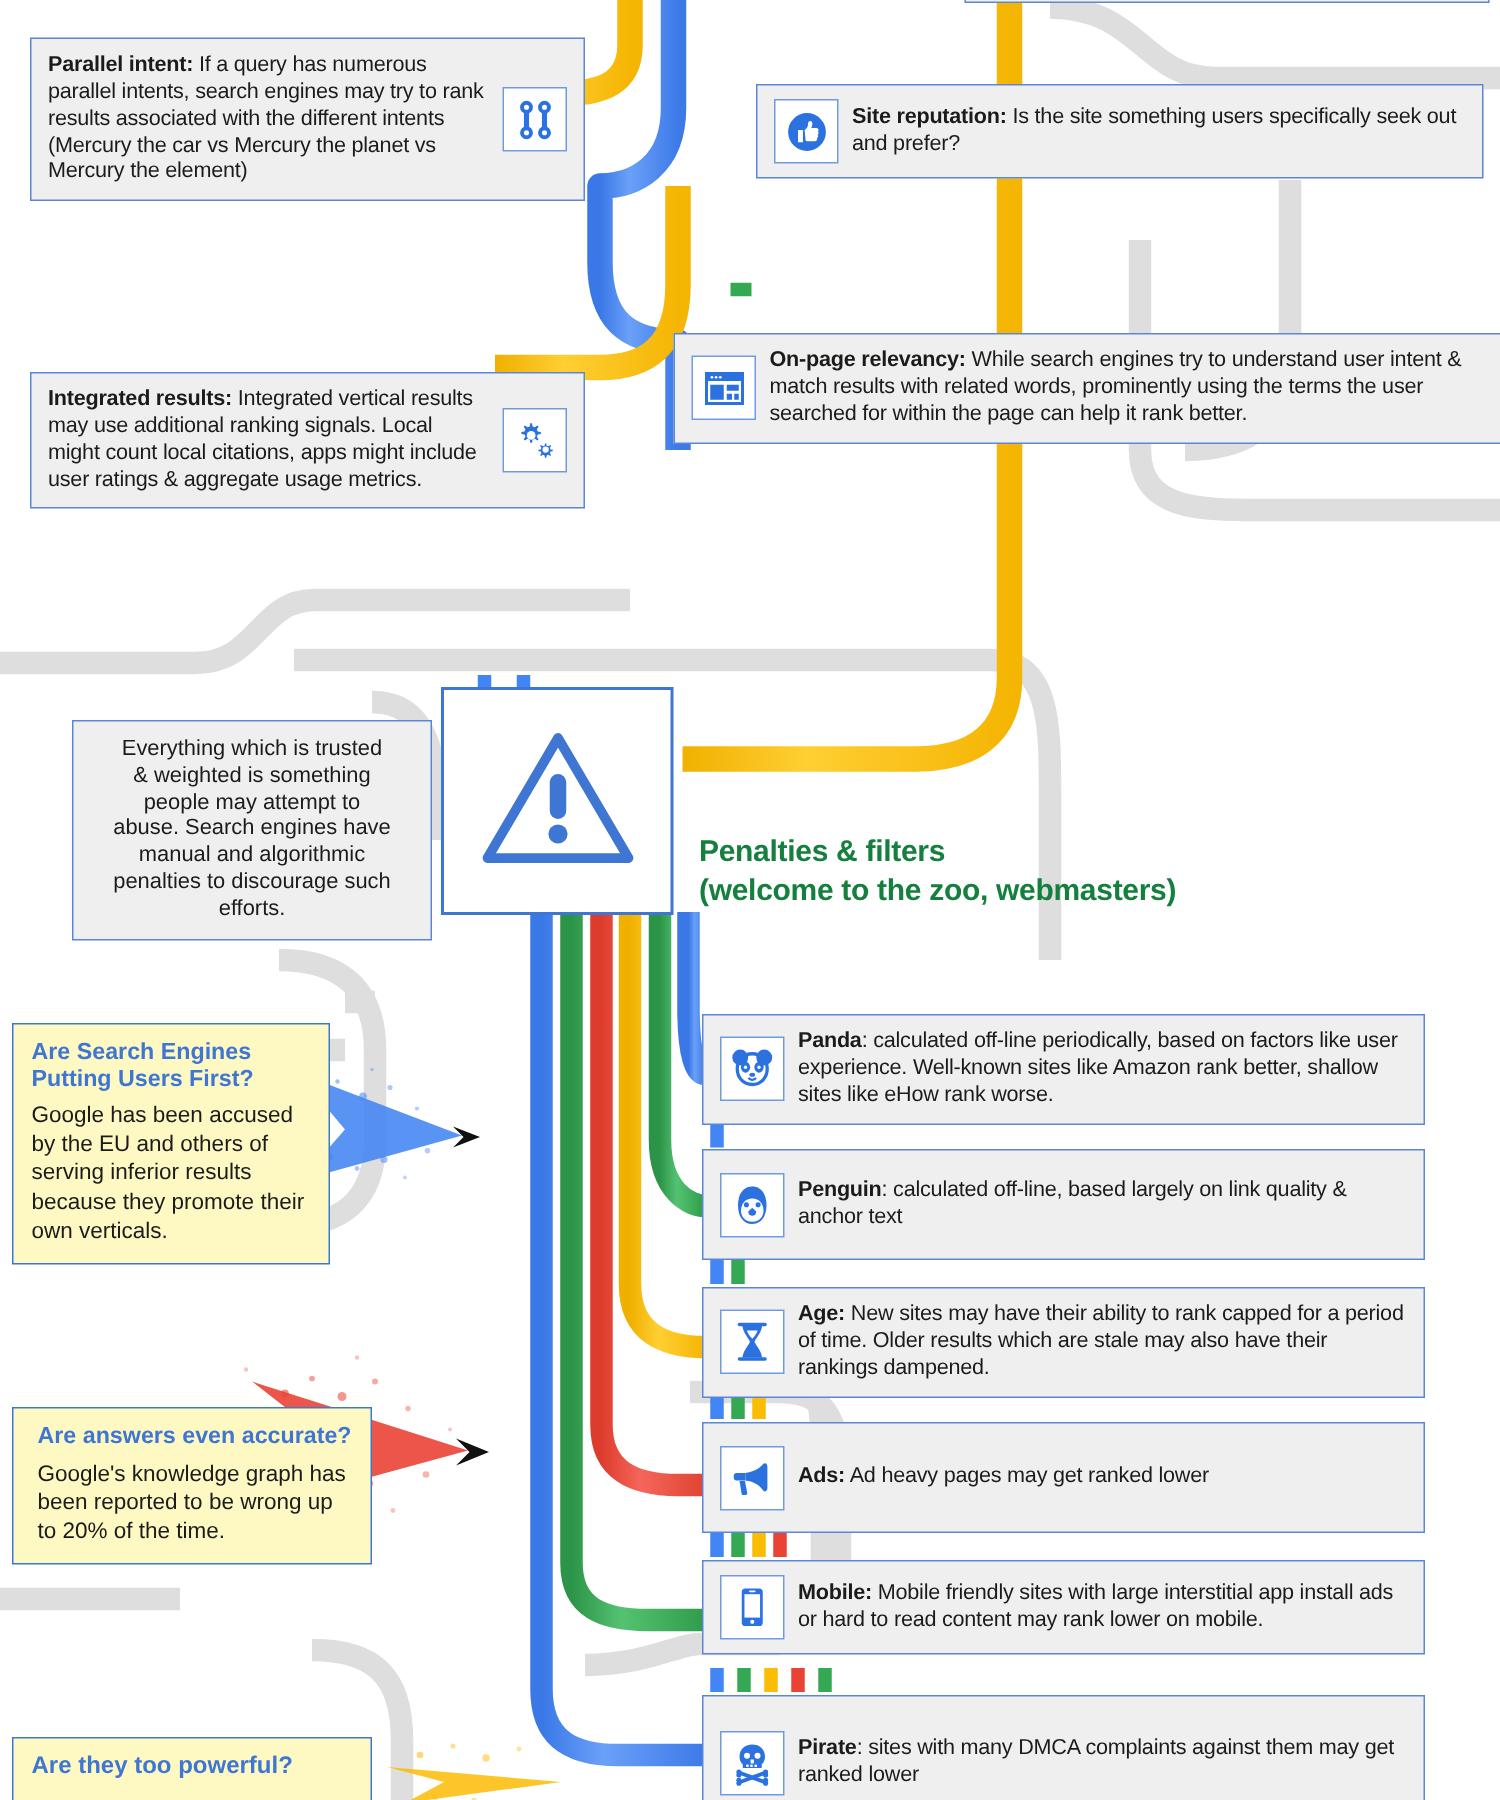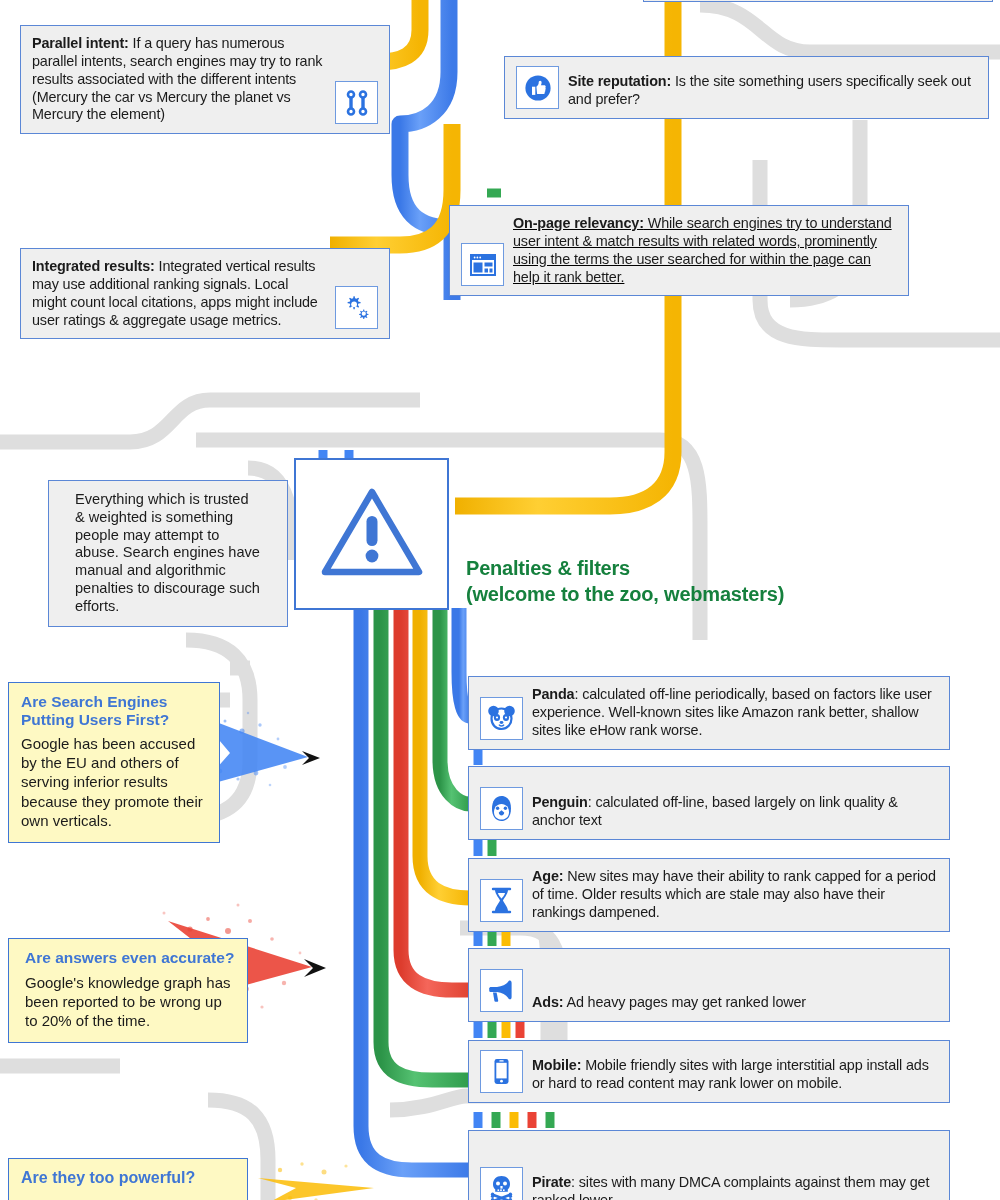--- a/index.html
+++ b/index.html
@@ -21,21 +21,21 @@
     left: 0; top: 0;
     width: 1000px; height: 1200px;
     pointer-events: none;
   }
   
   .box {
     position: absolute;
     background: #efefef;
     border: 1.6px solid #5b87d6;
     display: flex;
-    align-items: flex-end;
+    align-items: center;
     gap: 9px;
     padding: 9px 11px;
     z-index: 20;
   }
   .box .txt {
     font-size: 14.4px;
     line-height: 1.24;
     color: #1b1b1b;
     letter-spacing: -0.15px;
     flex: 1;
@@ -73,21 +73,21 @@
     color: #1b1b1b;
   }
   .callout.title-only h3 { margin: 0; font-size: 16px; }
 
   
   .centerbox {
     position: absolute;
     background: #efefef;
     border: 1.6px solid #5b87d6;
     padding: 10px 26px;
-    text-align: left;
+    text-align: center;
     z-index: 21;
   }
   .centerbox p {
     margin: 0;
     font-size: 14.6px;
     line-height: 1.22;
     color: #1b1b1b;
   }
 
   
@@ -297,21 +297,21 @@
         <circle cx="15" cy="15" r="12.6" fill="#2b72e0"></circle>
         <path d="M9 13.7h3.3v8.2H9z" fill="#fff"></path>
         <path d="M13.4 13.7c1.6-1 2.3-2.6 2.3-4.1 0-1.2.6-1.9 1.5-1.9.8 0 1.4.7 1.4 1.8 0 .9-.3 1.9-.7 2.8h3.3c.9 0 1.5.6 1.5 1.4 0 .4-.1.7-.4 1 .3.3.4.6.4 1 0 .5-.2.9-.6 1.2.2.3.3.6.3.9 0 .5-.3 1-.8 1.2.1.2.2.5.2.7 0 .8-.6 1.4-1.6 1.4h-5c-.4 0-.8-.1-1.1-.2z" fill="#fff"></path>
       </svg>
     </div>
     <div class="txt">
       <b>Site reputation:</b><span> Is the site something users specifically seek out and prefer?</span>
     </div>
   </div>
 
-  <div class="box" style="left:449px; top:205px; width:460px;text-decoration:underline;">
+  <div class="box" style="left:449px; top:222px; width:552px;">
     <div class="icon-frame">
       <svg width="30" height="30" viewBox="0 0 30 30">
         <rect x="3" y="5" width="24" height="20" fill="none" stroke="#2b72e0" stroke-width="2"></rect>
         <rect x="3" y="5" width="24" height="5" fill="#2b72e0"></rect>
         <circle cx="6.6" cy="7.5" r="0.9" fill="#fff"></circle>
         <circle cx="9.4" cy="7.5" r="0.9" fill="#fff"></circle>
         <circle cx="12.2" cy="7.5" r="0.9" fill="#fff"></circle>
         <rect x="5.5" y="12.5" width="9" height="10" fill="#2b72e0"></rect>
         <rect x="16.5" y="12.5" width="8" height="4" fill="#2b72e0"></rect>
         <rect x="16.5" y="18.5" width="3.5" height="4" fill="#2b72e0"></rect>

